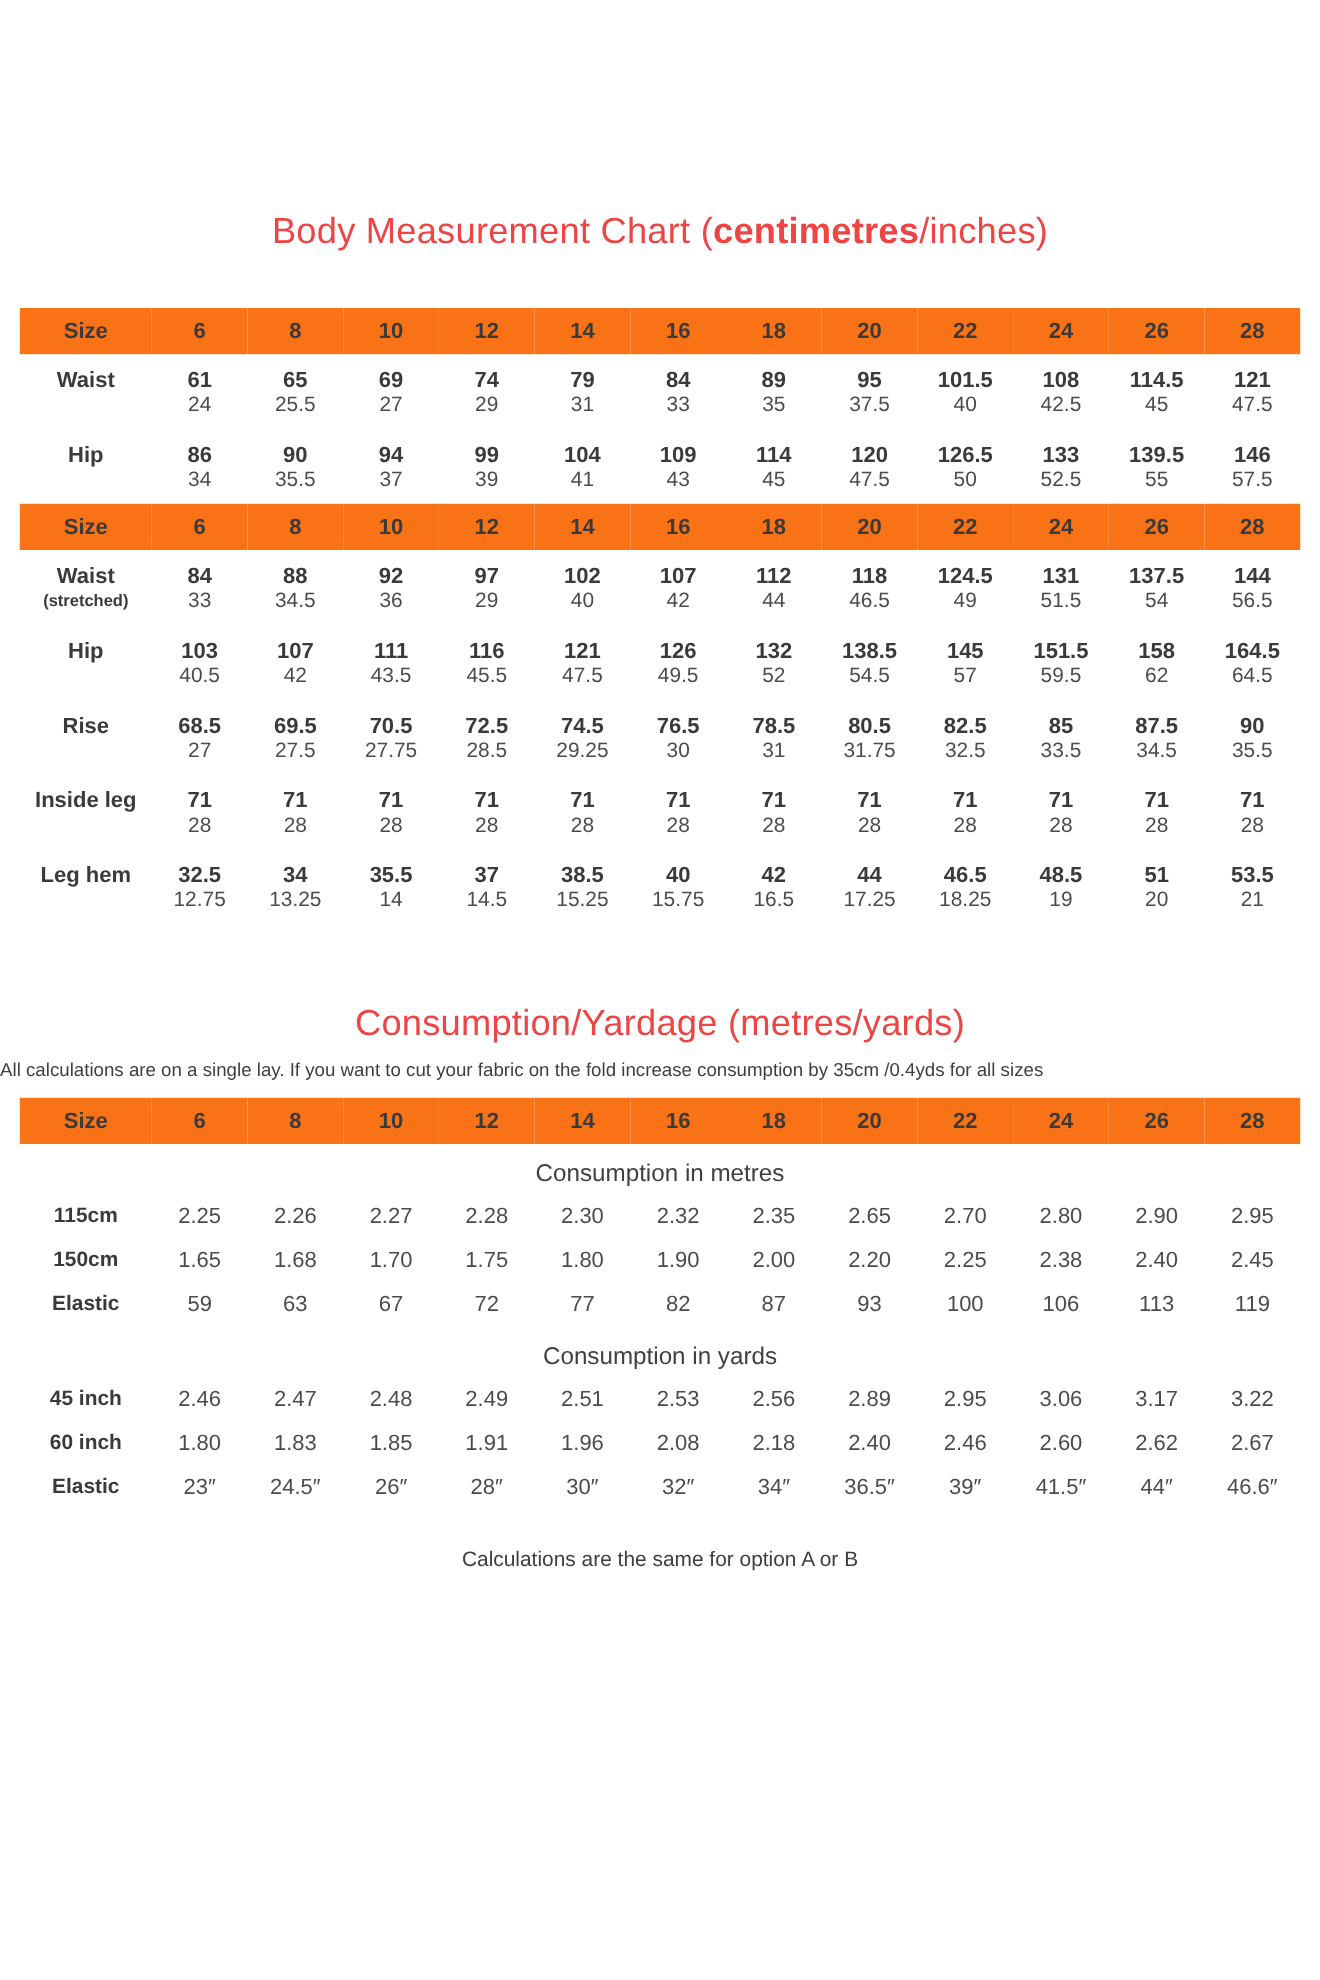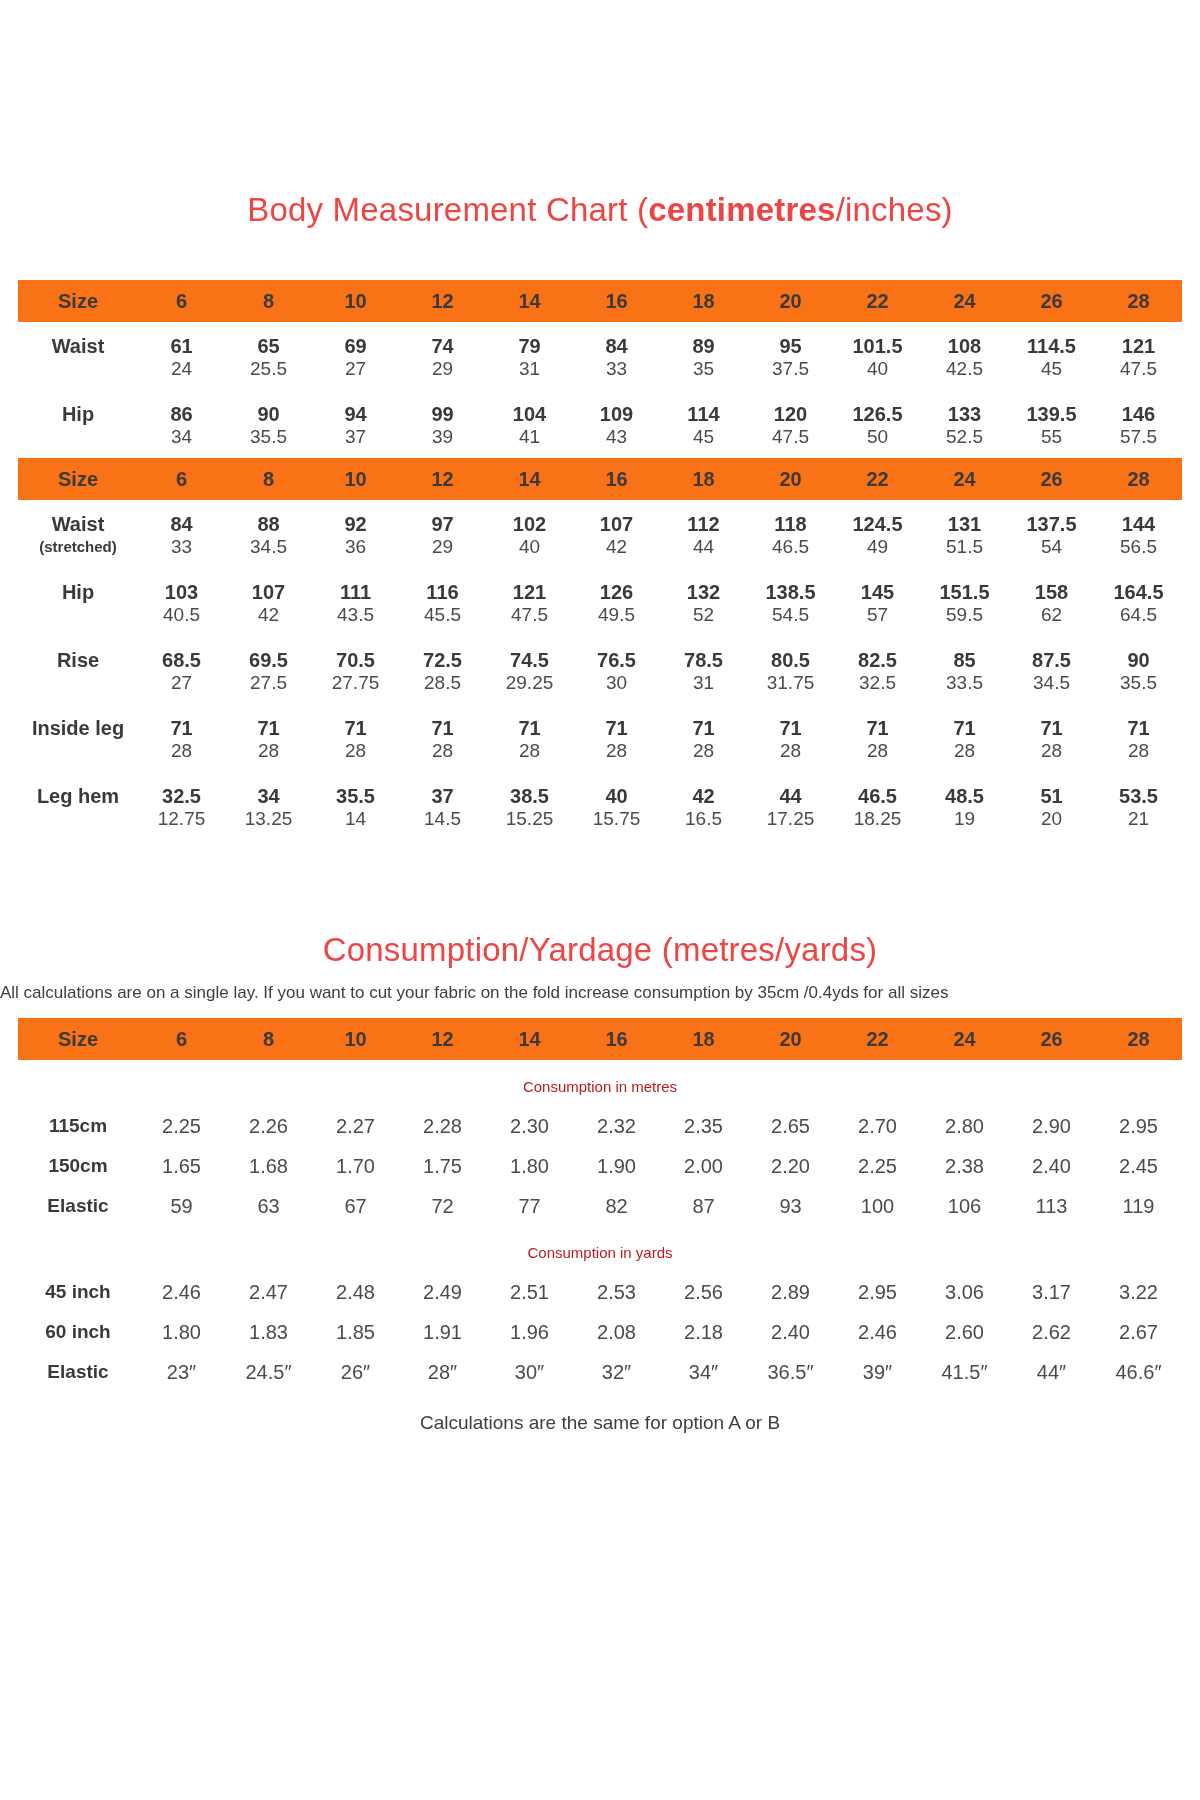--- a/index.html
+++ b/index.html
@@ -8,52 +8,52 @@
     font-family:"Liberation Sans","DejaVu Sans",sans-serif;
     color:#3b3a38;
   }
   .page{padding-top:190px;}
   .chart-title{
     font-size:33px;line-height:40px;font-weight:400;text-align:center;
     margin:0 0 50px 0;color:#ef4444;letter-spacing:.2px;
   }
   .chart-title .tbold{font-weight:700;}
   #garment-title{margin-top:84px;margin-bottom:20px;}
-  #consumption-title{margin-top:90px;margin-bottom:0;}
+  #consumption-title{margin-top:70px;margin-bottom:0;}
   .subtitle{
     font-size:17px;line-height:22px;font-weight:400;text-align:left;
     margin:12px 0 14px 0;color:#3f3e3b;
   }
   table{
     width:1164px;margin:0 auto;border-collapse:collapse;table-layout:fixed;
   }
   td,th{padding:0;}
   col.label-col{width:120px;}
   thead th{
     background:#f97316;height:42px;font-size:20px;font-weight:700;
     text-align:center;color:#3b3a38;
   }
   .m-row td{vertical-align:top;text-align:center;padding:12px 0 10px 0;}
   .m-row .lbl1,.m-row .cm{
     font-size:20px;line-height:24px;font-weight:700;color:#3b3a38;
   }
   .m-row .lbl2{font-size:15px;line-height:22px;font-weight:700;color:#3b3a38;}
   .m-row .in{font-size:19px;line-height:22px;font-weight:400;color:#4c4b48;}
   .subhead td{
-    text-align:center;font-size:15px;line-height:22px;font-weight:400;
-    color:#b91c1c;padding:16px 0 8px 0;
+    text-align:center;font-size:22px;line-height:22px;font-weight:400;
+    color:#404040;padding:16px 0 8px 0;
   }
   .c-row td{
     text-align:center;font-size:20px;line-height:22px;font-weight:400;
     color:#4c4b48;padding:9px 0;
   }
   .c-row td.row-label{font-weight:700;color:#3b3a38;font-size:19px;}
   .footer-note{
     text-align:center;font-size:19px;line-height:22px;color:#3f3e3b;
-    margin-top:20px;font-weight:400;
+    margin-top:36px;font-weight:400;
   }
 </style>
 </head>
 <body>
 
 <div class="page">
 
   <section>
     <h1 class="chart-title"><span>Body Measurement Chart (</span><span class="tbold">centimetres</span><span>/inches)</span></h1>
     <table>

